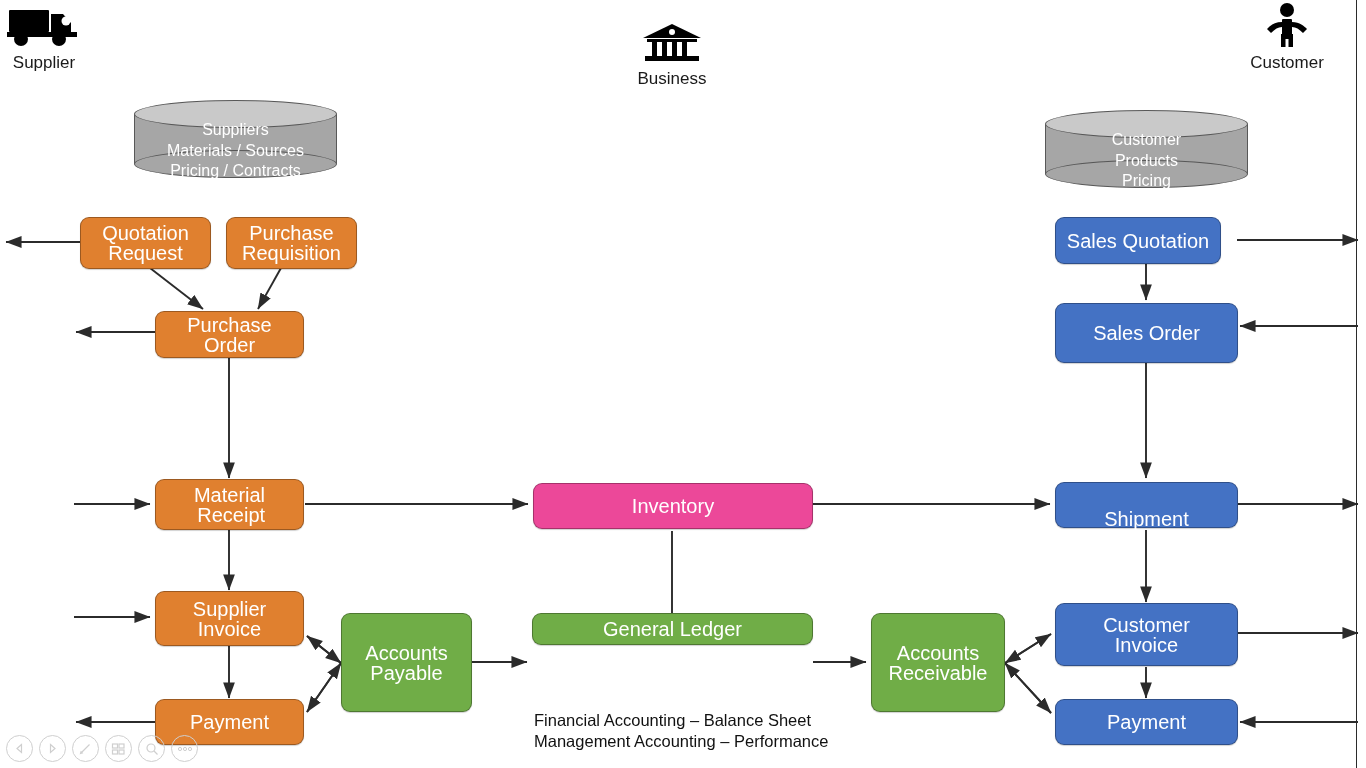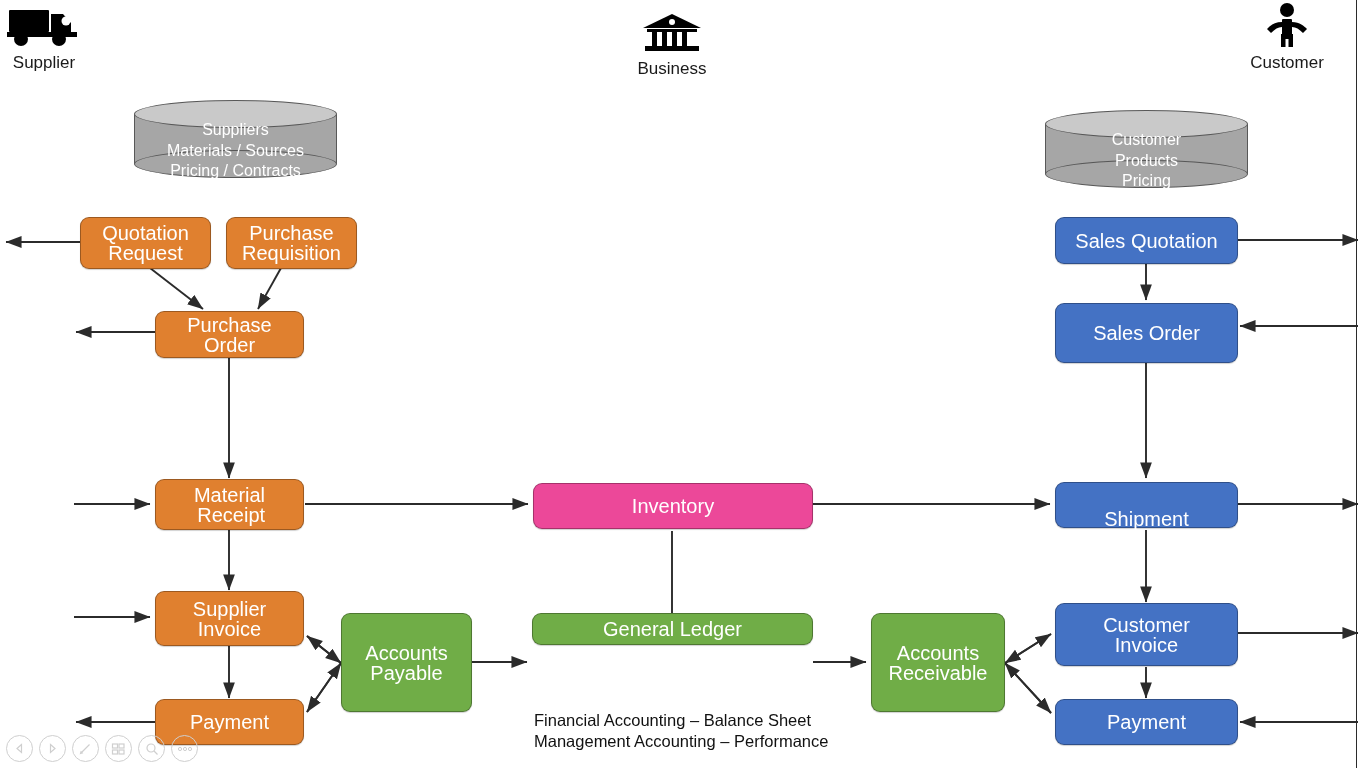--- a/index.html
+++ b/index.html
@@ -181,21 +181,21 @@
         <path d="M44 10 h12 l8 9 v9 H44 z"></path>
         <rect x="0" y="28" width="70" height="5"></rect>
         <circle cx="14" cy="35" r="7"></circle>
         <circle cx="52" cy="35" r="7"></circle>
         <circle cx="59" cy="17" r="4.5" fill="#fff"></circle>
       </svg>
     </span>
     <span class="cap">Supplier</span>
   </div>
 
-  <div class="actor" style="left:633px; top:12px; width:78px;text-align:center;">
+  <div class="actor" style="left:633px; top:22px; width:78px;text-align:center;">
     <span class="glyph">
       <svg width="78" height="42" viewBox="0 0 78 42" fill="#000">
         <path d="M39 2 L68 16 H10 z"></path>
         <circle cx="39" cy="10" r="3" fill="#fff"></circle>
         <rect x="14" y="17" width="50" height="3"></rect>
         <rect x="19" y="20" width="5" height="14"></rect>
         <rect x="29" y="20" width="5" height="14"></rect>
         <rect x="39" y="20" width="5" height="14"></rect>
         <rect x="49" y="20" width="5" height="14"></rect>
         <rect x="12" y="34" width="54" height="5"></rect>
@@ -276,21 +276,21 @@
 
   <div class="node green" style="left:532px; top:613px; width:281px; height:32px;">
     <span style="white-space:pre-line;">General Ledger</span>
   </div>
 
   <div class="node green" style="left:871px; top:613px; width:134px; height:99px;">
     <span style="white-space:pre-line;">Accounts
 Receivable</span>
   </div>
 
-  <div class="node blue" style="left:1055px; top:217px; width:183px; height:47px;">
+  <div class="node blue" style="left:1055px; top:217px; width:166px; height:47px;">
     <span style="white-space:pre-line;">Sales Quotation</span>
   </div>
 
   <div class="node blue" style="left:1055px; top:303px; width:183px; height:60px;">
     <span style="white-space:pre-line;">Sales Order</span>
   </div>
 
   <div class="node blue" style="left:1055px; top:482px; width:183px; height:46px;">
     <span style="white-space:pre-line;margin-top:28px;">Shipment</span>
   </div>

